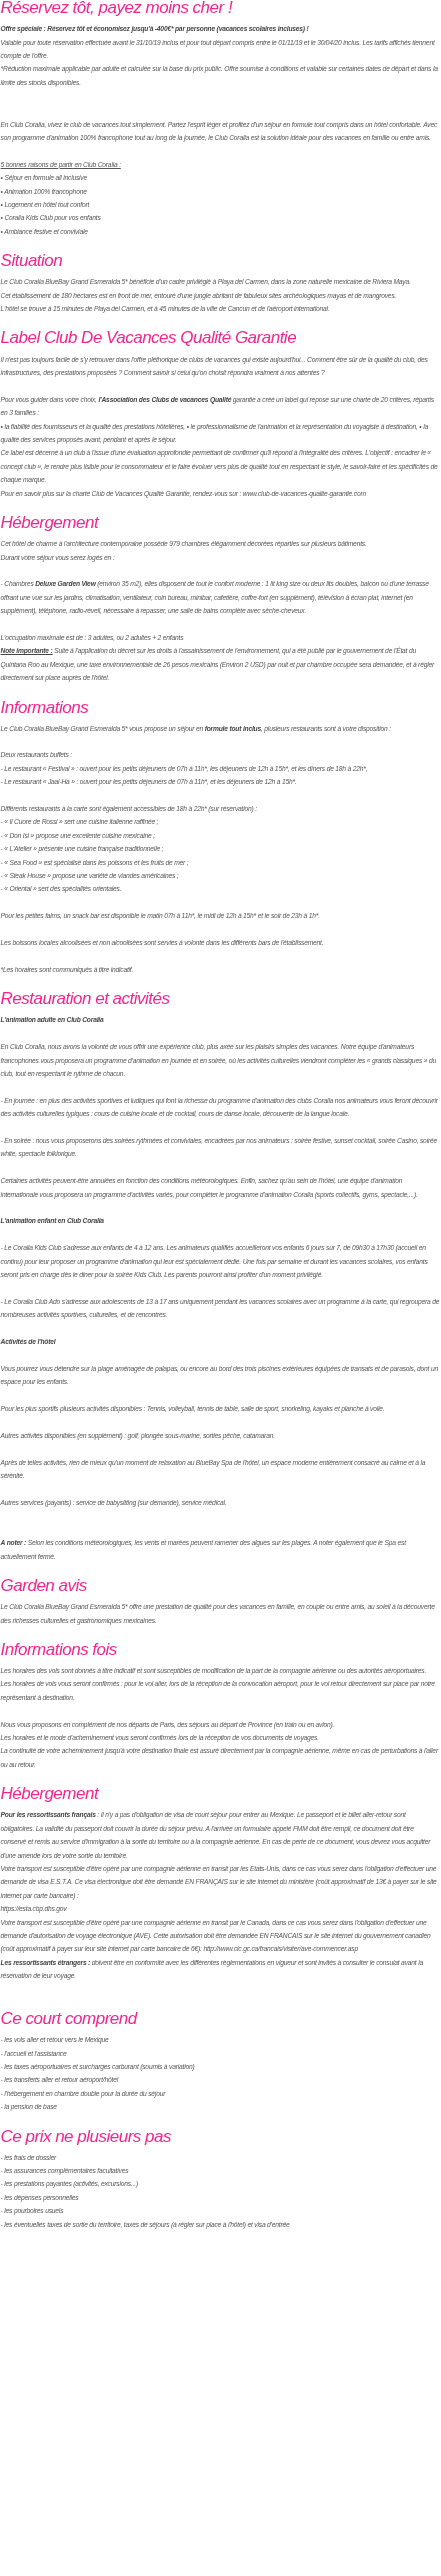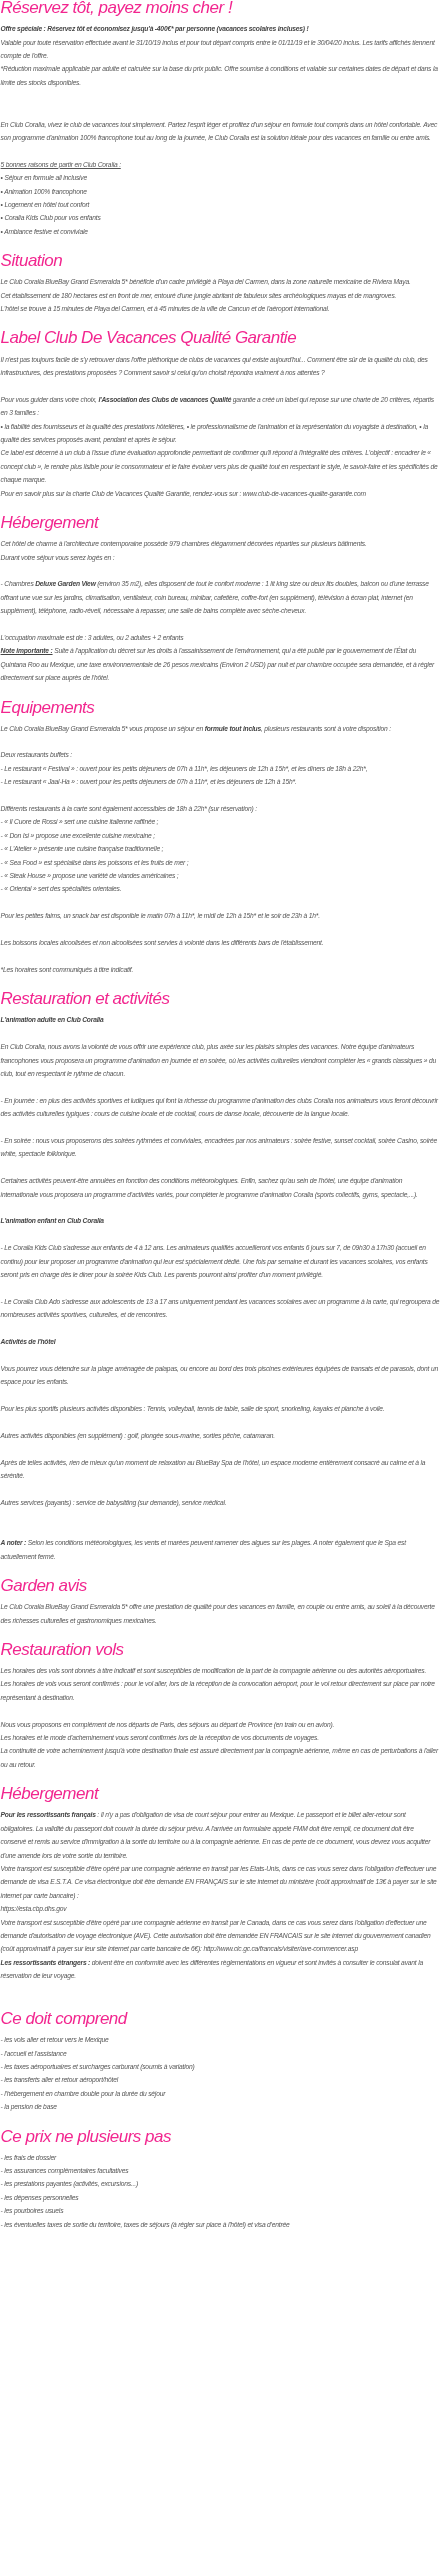--- a/index.html
+++ b/index.html
@@ -77,21 +77,21 @@
     <p>Cet hôtel de charme à l'architecture contemporaine possède 979 chambres élégamment décorées réparties sur plusieurs bâtiments.</p>
     <p>Durant votre séjour vous serez logés en :</p>
     <div class="gap"></div>
     <p><span>- Chambres </span><b>Deluxe Garden View</b><span> (environ 35 m2), elles disposent de tout le confort moderne : 1 lit king size ou deux lits doubles, balcon ou d'une terrasse offrant une vue sur les jardins, climatisation, ventilateur, coin bureau, minibar, cafetière, coffre-fort (en supplément), télévision à écran plat, internet (en supplément), téléphone, radio-réveil, nécessaire à repasser, une salle de bains complète avec sèche-cheveux.</span></p>
     <div class="gap"></div>
     <p>L'occupation maximale est de : 3 adultes, ou 2 adultes + 2 enfants</p>
     <p><b class="u">Note importante :</b><span> Suite à l'application du décret sur les droits à l'assainissement de l'environnement, qui a été publié par le gouvernement de l'État du Quintana Roo au Mexique, une taxe environnementale de 26 pesos mexicains (Environ 2 USD) par nuit et par chambre occupée sera demandée, et à régler directement sur place auprès de l'hôtel.</span></p>
   </div>
 
   <div class="section">
-    <h2>Equipements</h2>
+    <h2>Informations</h2>
     <p><span>Le Club Coralia BlueBay Grand Esmeralda 5* vous propose un séjour en </span><b>formule tout inclus</b><span>, plusieurs restaurants sont à votre disposition :</span></p>
     <div class="gap"></div>
     <p>Deux restaurants buffets :</p>
     <p>- Le restaurant « Festival » : ouvert pour les petits déjeuners de 07h à 11h*, les déjeuners de 12h à 15h*, et les dîners de 18h à 22h*,</p>
     <p>- Le restaurant « Jaal-Ha » : ouvert pour les petits déjeuners de 07h à 11h*, et les déjeuners de 12h à 15h*.</p>
     <div class="gap"></div>
     <p>Différents restaurants à la carte sont également accessibles de 18h à 22h* (sur réservation) :</p>
     <p>- « Il Cuore de Rossi » sert une cuisine italienne raffinée ;</p>
     <p>- « Don Isi » propose une excellente cuisine mexicaine ;</p>
     <p>- « L'Atelier » présente une cuisine française traditionnelle ;</p>
@@ -138,41 +138,41 @@
     <div class="gap-lg"></div>
     <p><b>A noter :</b><span> Selon les conditions météorologiques, les vents et marées peuvent ramener des algues sur les plages. A noter également que le Spa est actuellement fermé.</span></p>
   </div>
 
   <div class="section">
     <h2>Garden avis</h2>
     <p>Le Club Coralia BlueBay Grand Esmeralda 5* offre une prestation de qualité pour des vacances en famille, en couple ou entre amis, au soleil à la découverte des richesses culturelles et gastronomiques mexicaines.</p>
   </div>
 
   <div class="section">
-    <h2>Restauration vols</h2>
+    <h2>Informations fois</h2>
     <p>Les horaires des vols sont donnés à titre indicatif et sont susceptibles de modification de la part de la compagnie aérienne ou des autorités aéroportuaires.</p>
     <p>Les horaires de vols vous seront confirmés : pour le vol aller, lors de la réception de la convocation aéroport, pour le vol retour directement sur place par notre représentant à destination.</p>
     <div class="gap"></div>
     <p>Nous vous proposons en complément de nos départs de Paris, des séjours au départ de Province (en train ou en avion).</p>
     <p>Les horaires et le mode d'acheminement vous seront confirmés lors de la réception de vos documents de voyages.</p>
     <p>La continuité de votre acheminement jusqu'à votre destination finale est assuré directement par la compagnie aérienne, même en cas de perturbations à l'aller ou au retour.</p>
   </div>
 
   <div class="section">
     <h2>Hébergement</h2>
     <p><b>Pour les ressortissants français</b><span> : Il n'y a pas d'obligation de visa de court séjour pour entrer au Mexique. Le passeport et le billet aller-retour sont obligatoires. La validité du passeport doit couvrir la durée du séjour prévu. A l'arrivée un formulaire appelé FMM doit être rempli, ce document doit être conservé et remis au service d'immigration à la sortie du territoire ou à la compagnie aérienne. En cas de perte de ce document, vous devrez vous acquitter d'une amende lors de votre sortie du territoire.</span></p>
     <p>Votre transport est susceptible d'être opéré par une compagnie aérienne en transit par les Etats-Unis, dans ce cas vous serez dans l'obligation d'effectuer une demande de visa E.S.T.A. Ce visa électronique doit être demandé EN FRANÇAIS sur le site internet du ministère (coût approximatif de 13€ à payer sur le site internet par carte bancaire) :</p>
     <p>https://esta.cbp.dhs.gov</p>
     <p>Votre transport est susceptible d'être opéré par une compagnie aérienne en transit par le Canada, dans ce cas vous serez dans l'obligation d'effectuer une demande d'autorisation de voyage électronique (AVE). Cette autorisation doit être demandée EN FRANCAIS sur le site internet du gouvernement canadien (coût approximatif à payer sur leur site internet par carte bancaire de 6€): http://www.cic.gc.ca/francais/visiter/ave-commencer.asp</p>
     <p><b>Les ressortissants étrangers :</b><span> doivent être en conformité avec les différentes règlementations en vigueur et sont invités à consulter le consulat avant la réservation de leur voyage.</span></p>
   </div>
   <div class="gap"></div>
 
   <div class="section">
-    <h2>Ce doit comprend</h2>
+    <h2>Ce court comprend</h2>
     <p>- les vols aller et retour vers le Mexique</p>
     <p>- l'accueil et l'assistance</p>
     <p>- les taxes aéroportuaires et surcharges carburant (soumis à variation)</p>
     <p>- les transferts aller et retour aéroport/hôtel</p>
     <p>- l'hébergement en chambre double pour la durée du séjour</p>
     <p>- la pension de base</p>
   </div>
 
   <div class="section">
     <h2>Ce prix ne plusieurs pas</h2>

